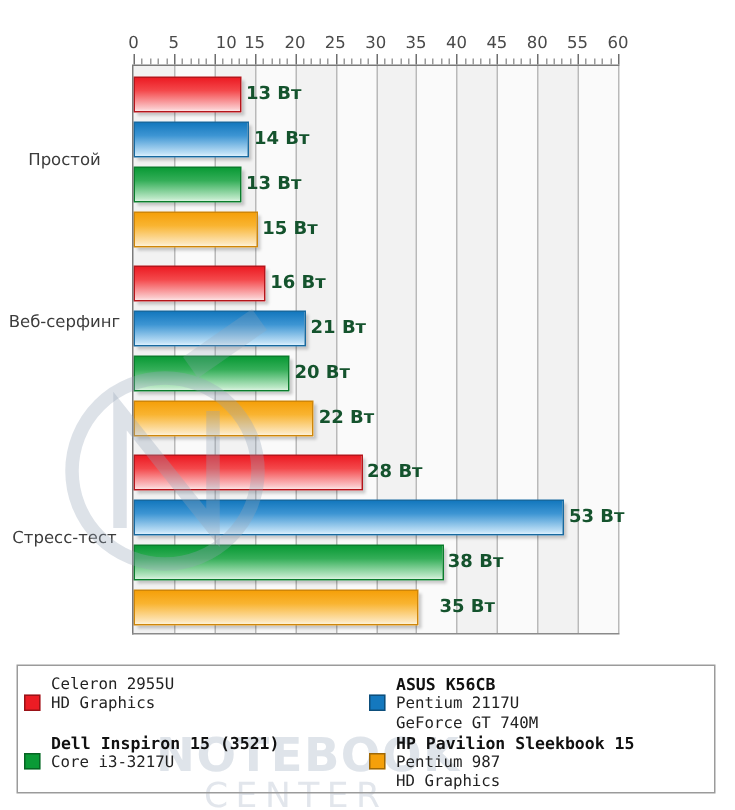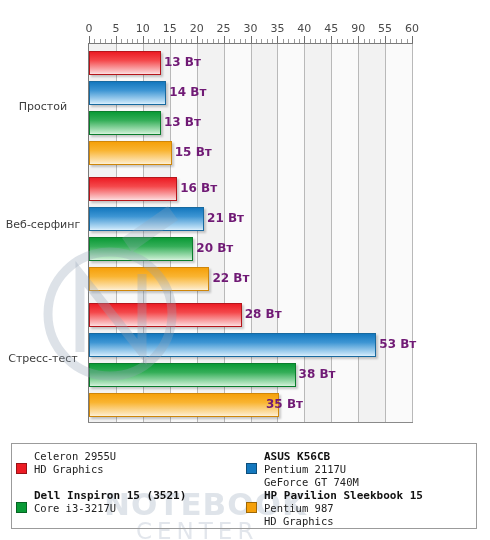--- a/index.html
+++ b/index.html
@@ -63,21 +63,21 @@
   .bar{
     position:absolute;height:22px;z-index:4;
     box-shadow:2px 2px 2px rgba(0,0,0,0.20);
   }
   .bar.s0{background:linear-gradient(to bottom,#ec1c24 0%,#f4484b 38%,#fbc7c9 92%,#fde2e3 100%);border:1px solid #b5151b;}
   .bar.s1{background:linear-gradient(to bottom,#1478be 0%,#3d95d3 38%,#bfe0f6 92%,#dcf0fd 100%);border:1px solid #17699f;}
   .bar.s2{background:linear-gradient(to bottom,#0a9a36 0%,#34ae58 38%,#bbe8c6 92%,#d9f2df 100%);border:1px solid #0a7d2c;}
   .bar.s3{background:linear-gradient(to bottom,#f5a00a 0%,#f9b431 38%,#fde6bb 92%,#fdf2d8 100%);border:1px solid #cf8609;}
 
   .bar-label{
-    position:absolute;font-size:12px;font-weight:bold;color:#701a75;
+    position:absolute;font-size:12px;font-weight:bold;color:#14532d;
     white-space:nowrap;z-index:5;line-height:22px;
   }
 
   .cat-label{
     position:absolute;right:0;width:84px;text-align:center;
     font-size:11px;color:#3c3c3c;white-space:nowrap;z-index:5;
   }
 
   
   .legend{
@@ -190,29 +190,29 @@
       <div class="tick-minor" style="left: 374.317px;"></div>
       <div class="tick-minor" style="left: 379.7px;"></div>
       <div class="tick-major" style="left: 385.083px;"></div>
       <div class="tick-minor" style="left: 390.467px;"></div>
       <div class="tick-minor" style="left: 395.85px;"></div>
       <div class="tick-minor" style="left: 401.233px;"></div>
       <div class="tick-minor" style="left: 406.617px;"></div>
       <div class="tick-major" style="left: 412px;"></div>
       <div class="tick-label" style="left: 89px;">0</div>
       <div class="tick-label" style="left: 115.917px;">5</div>
-      <div class="tick-label" style="left: 142.833px;">10</div>
+      <div class="tick-label" style="left: 142.833px; text-align: right;">10</div>
       <div class="tick-label" style="left: 169.75px;">15</div>
       <div class="tick-label" style="left: 196.667px;">20</div>
       <div class="tick-label" style="left: 223.583px;">25</div>
       <div class="tick-label" style="left: 250.5px;">30</div>
       <div class="tick-label" style="left: 277.417px;">35</div>
       <div class="tick-label" style="left: 304.333px;">40</div>
       <div class="tick-label" style="left: 331.25px;">45</div>
-      <div class="tick-label" style="left: 358.167px;">90</div>
+      <div class="tick-label" style="left: 358.167px;">80</div>
       <div class="tick-label" style="left: 385.083px;">55</div>
       <div class="tick-label" style="left: 412px;">60</div>
     </div>
   <div id="bars-layer">
       <div class="bar s0" style="left: 89px; top: 51px; width: 69.9833px;"></div>
       <div class="bar-label" style="left: 163.983px; top: 51px;">13 Вт</div>
       <div class="bar s1" style="left: 89px; top: 81px; width: 75.3667px;"></div>
       <div class="bar-label" style="left: 169.367px; top: 81px;">14 Вт</div>
       <div class="bar s2" style="left: 89px; top: 111px; width: 69.9833px;"></div>
       <div class="bar-label" style="left: 163.983px; top: 111px;">13 Вт</div>
@@ -226,25 +226,25 @@
       <div class="bar-label" style="left: 196.283px; top: 237px;">20 Вт</div>
       <div class="bar s3" style="left: 89px; top: 267px; width: 118.433px;"></div>
       <div class="bar-label" style="left: 212.433px; top: 267px;">22 Вт</div>
       <div class="bar s0" style="left: 89px; top: 303px; width: 150.733px;"></div>
       <div class="bar-label" style="left: 244.733px; top: 303px;">28 Вт</div>
       <div class="bar s1" style="left: 89px; top: 333px; width: 285.317px;"></div>
       <div class="bar-label" style="left: 379.317px; top: 333px;">53 Вт</div>
       <div class="bar s2" style="left: 89px; top: 363px; width: 204.567px;"></div>
       <div class="bar-label" style="left: 298.567px; top: 363px;">38 Вт</div>
       <div class="bar s3" style="left: 89px; top: 393px; width: 188.417px;"></div>
-      <div class="bar-label" style="left: 266px; top: 393px;">35 Вт</div>
+      <div class="bar-label" style="left: 293px; top: 393px;">35 Вт</div>
     </div>
   <div id="cats-layer">
       <div class="cat-label" style="top: 100px; right: 405px;">Простой</div>
-      <div class="cat-label" style="top: 218px; right: 405px;">Веб-серфинг</div>
+      <div class="cat-label" style="top: 208px; right: 405px;">Веб-серфинг</div>
       <div class="cat-label" style="top: 352px; right: 405px; margin-left: 12px;">Стресс-тест</div>
     </div>
 
   <div class="watermark">
     <svg width="330" height="330" viewBox="0 0 330 330">
       <circle cx="92" cy="118" r="62" fill="none" stroke="rgba(150,165,185,0.32)" stroke-width="9"></circle>
       <path d="M62 156 L62 78 L124 156 L124 78" fill="none" stroke="rgba(150,165,185,0.32)" stroke-width="9" stroke-linejoin="miter"></path>
       <path d="M104 42 L150 10 L160 24 L114 56 Z" fill="rgba(150,165,185,0.26)"></path>
     </svg>
     <div class="wm-text">NOTEBOOK</div>

